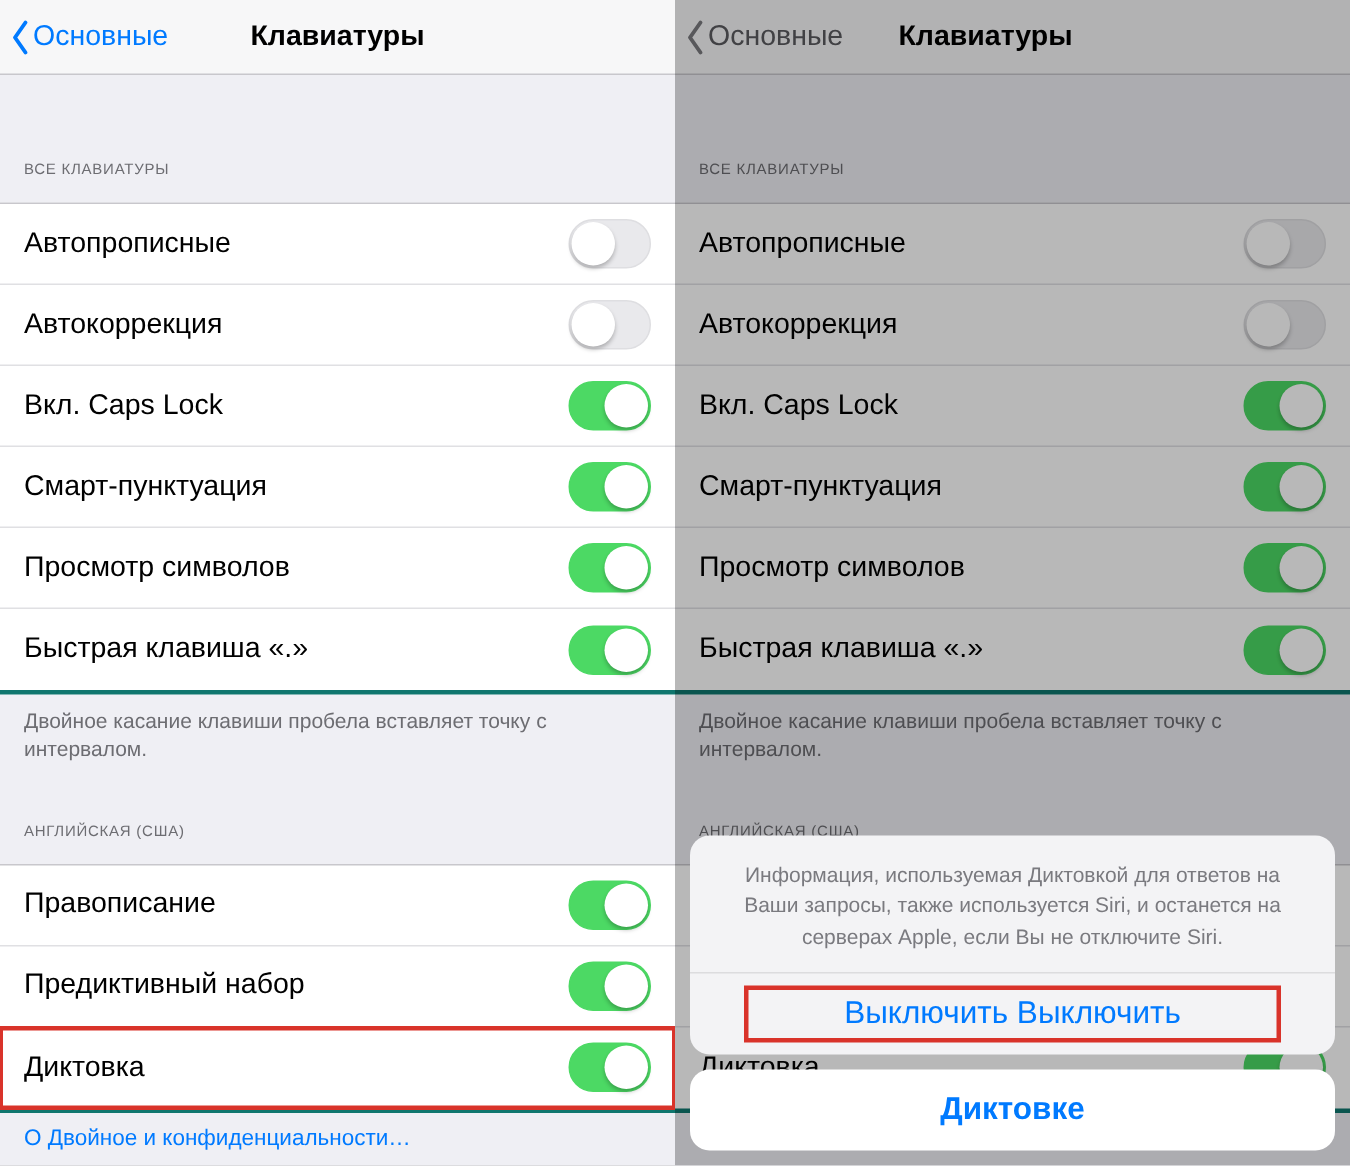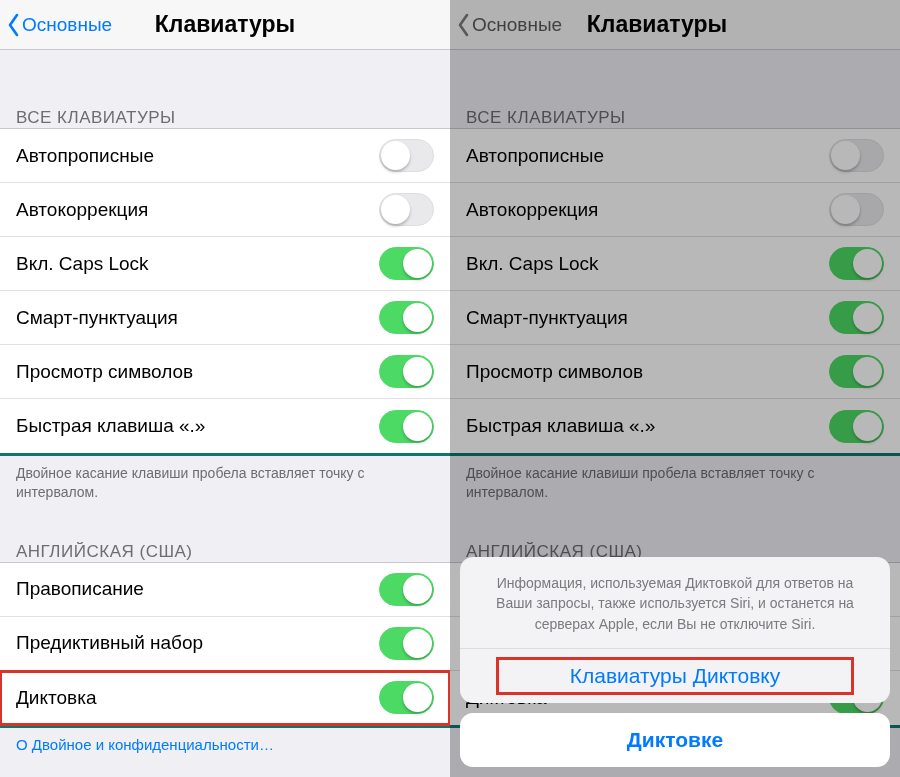--- a/index.html
+++ b/index.html
@@ -43,33 +43,33 @@
     color: #007aff;
     font-size: 19px;
     gap: 2px;
   }
   .nav .back svg { width: 14px; height: 24px; }
   .nav .title {
     position: absolute;
     left: 50%;
     transform: translateX(-50%);
     font-weight: 600;
-    font-size: 23px;
+    font-size: 19px;
     color: #000;
     white-space: nowrap;
   }
   .pane.right .nav .title { left: 46%; }
 
   .content { width: 100%; }
 
   .section-header {
-    font-size: 17px;
+    font-size: 10px;
     color: #6d6d72;
     letter-spacing: 0.5px;
-    padding: 26px 16px 0 16px;
+    padding: 26px 16px 16px 16px;
   }
   .section-header.first { padding-top: 58px; }
 
   .group {
     background: #fff;
     border-top: 1px solid #c8c7cc;
     border-bottom: 3px solid #0f766e;
   }
   .row {
     display: flex;
@@ -320,18 +320,18 @@
             <span class="knob"></span>
           </span>
       </div>
     </div>
   </div>
 
   <div class="sheet-wrap">
     <div class="sheet">
       <div class="card">
         <div class="msg">Информация, используемая Диктовкой для ответов на Ваши запросы, также используется Siri, и останется на серверах Apple, если Вы не отключите Siri.</div>
-        <div class="act hl">Клавиатуры Диктовку</div>
+        <div class="act hl">Выключить Выключить</div>
       </div>
       <div class="cancel">Диктовке</div>
     </div>
   </div>
 </div>
 
 </body></html>

